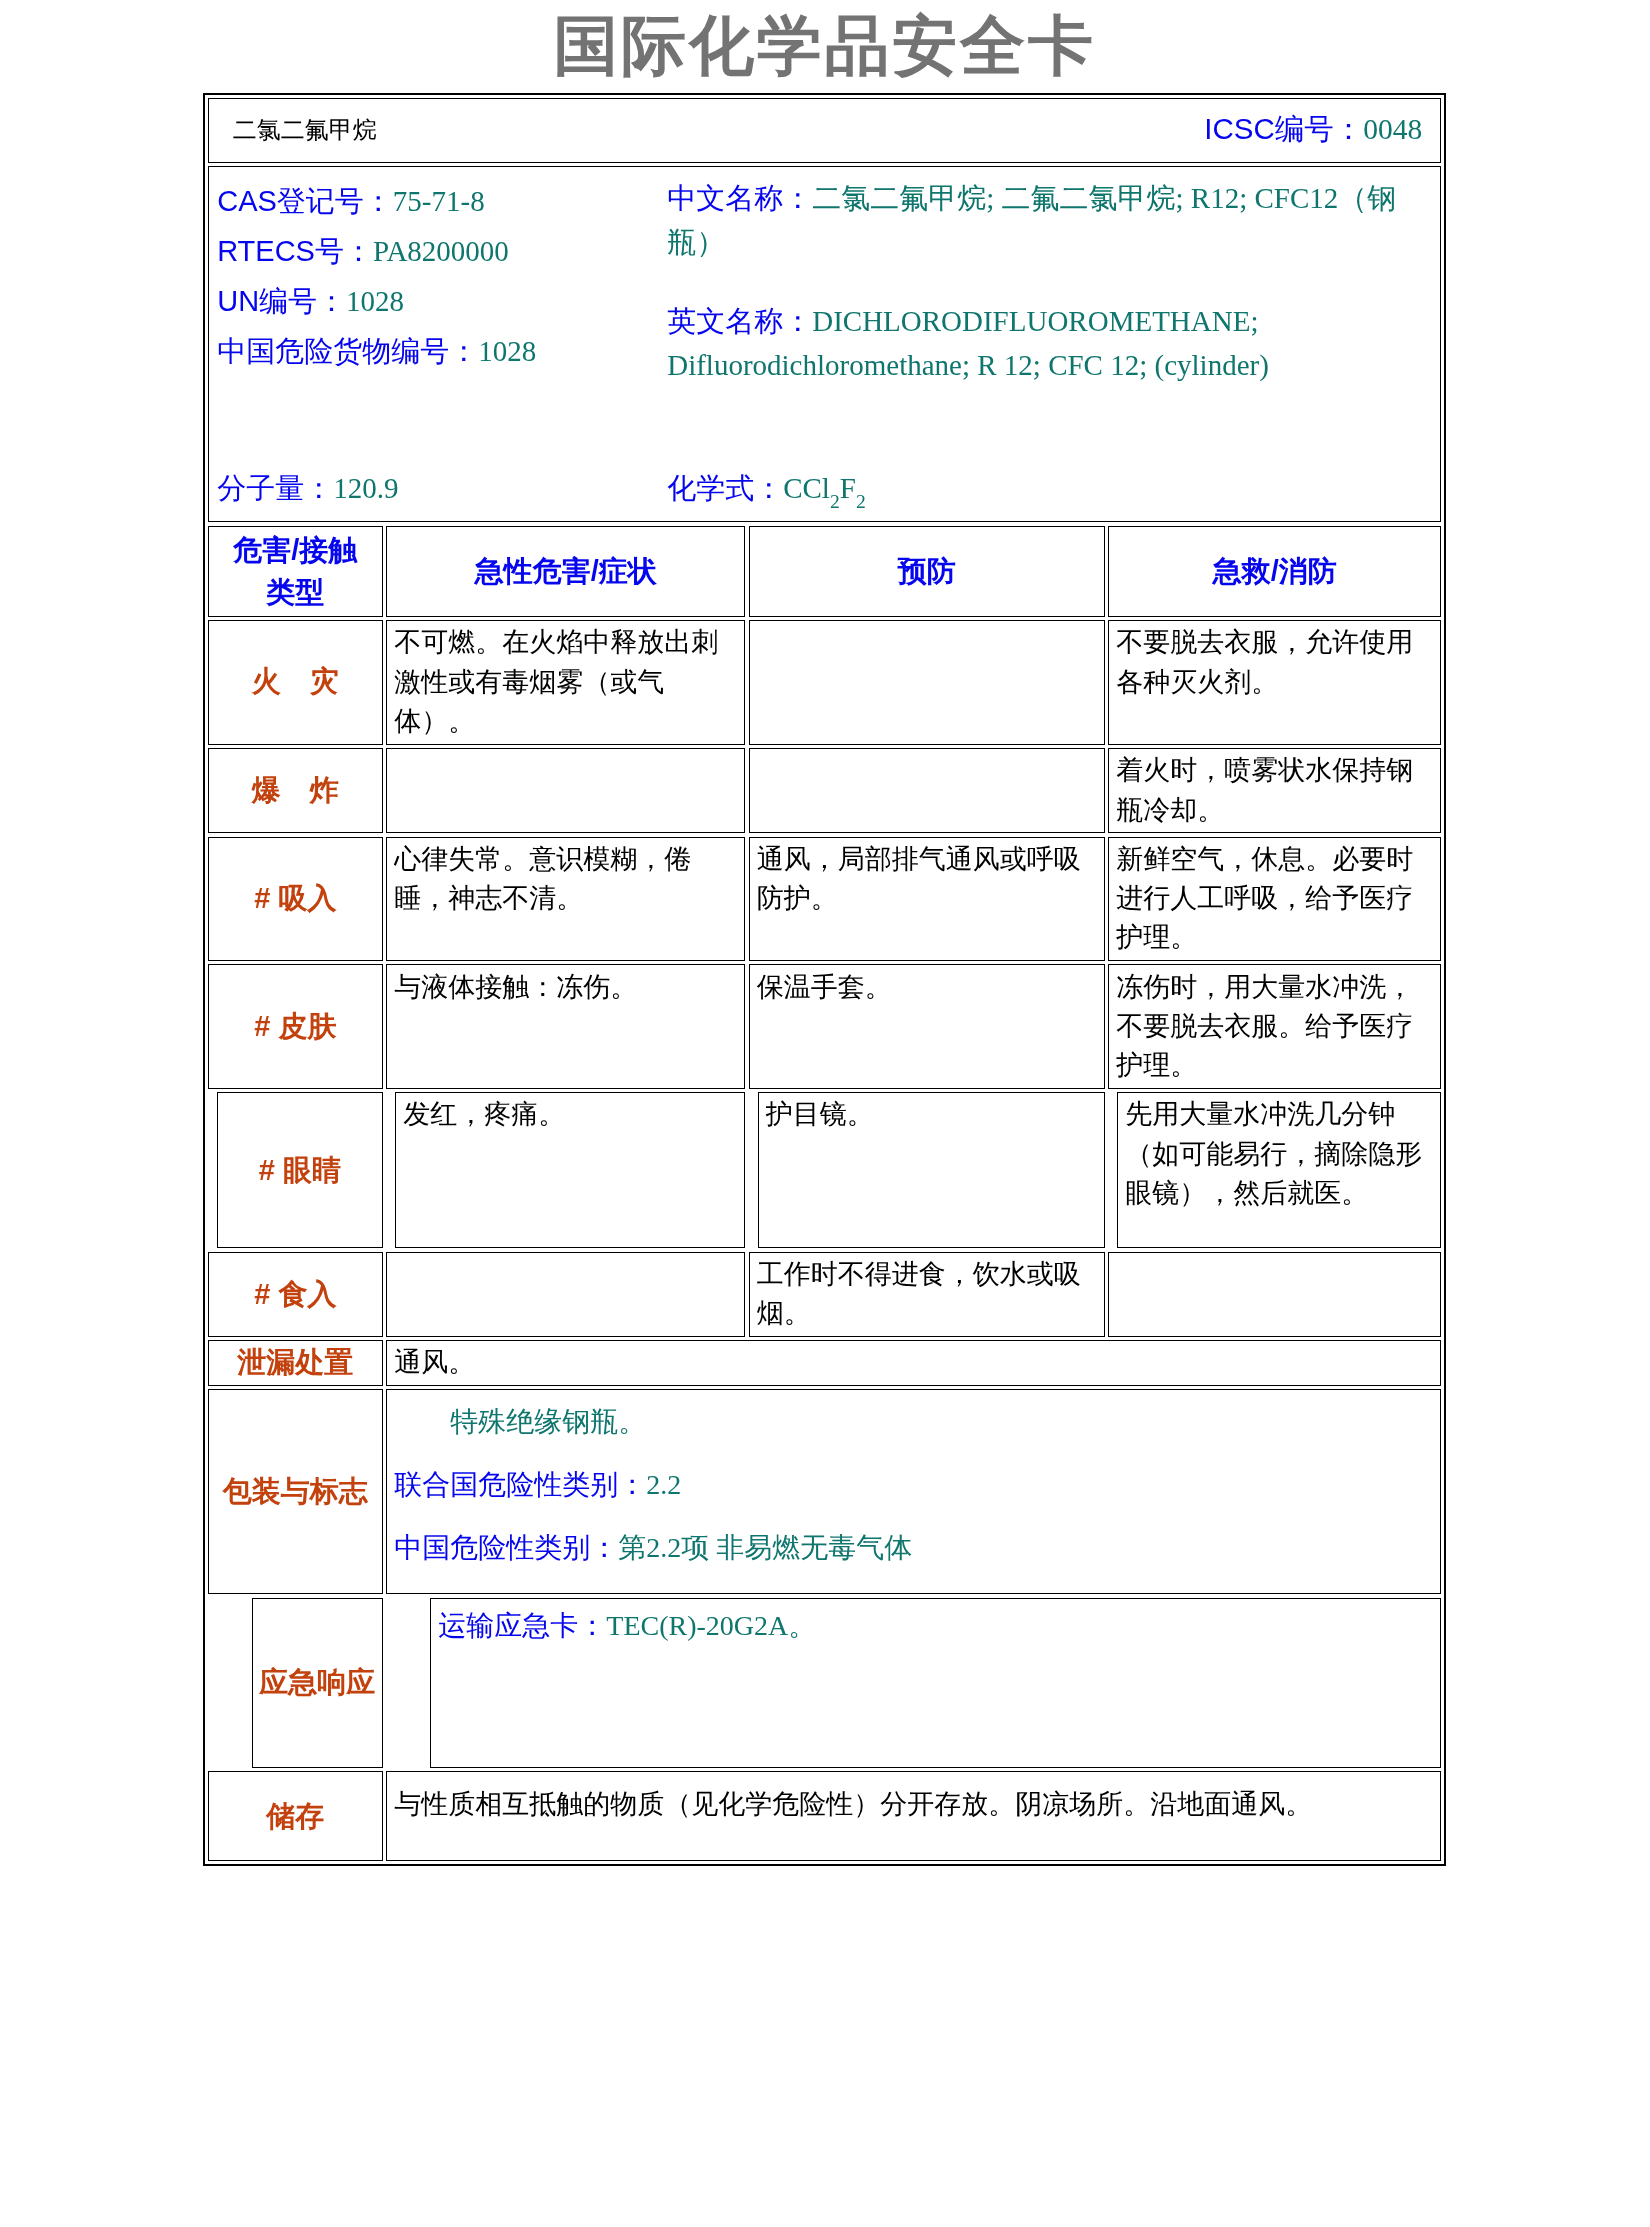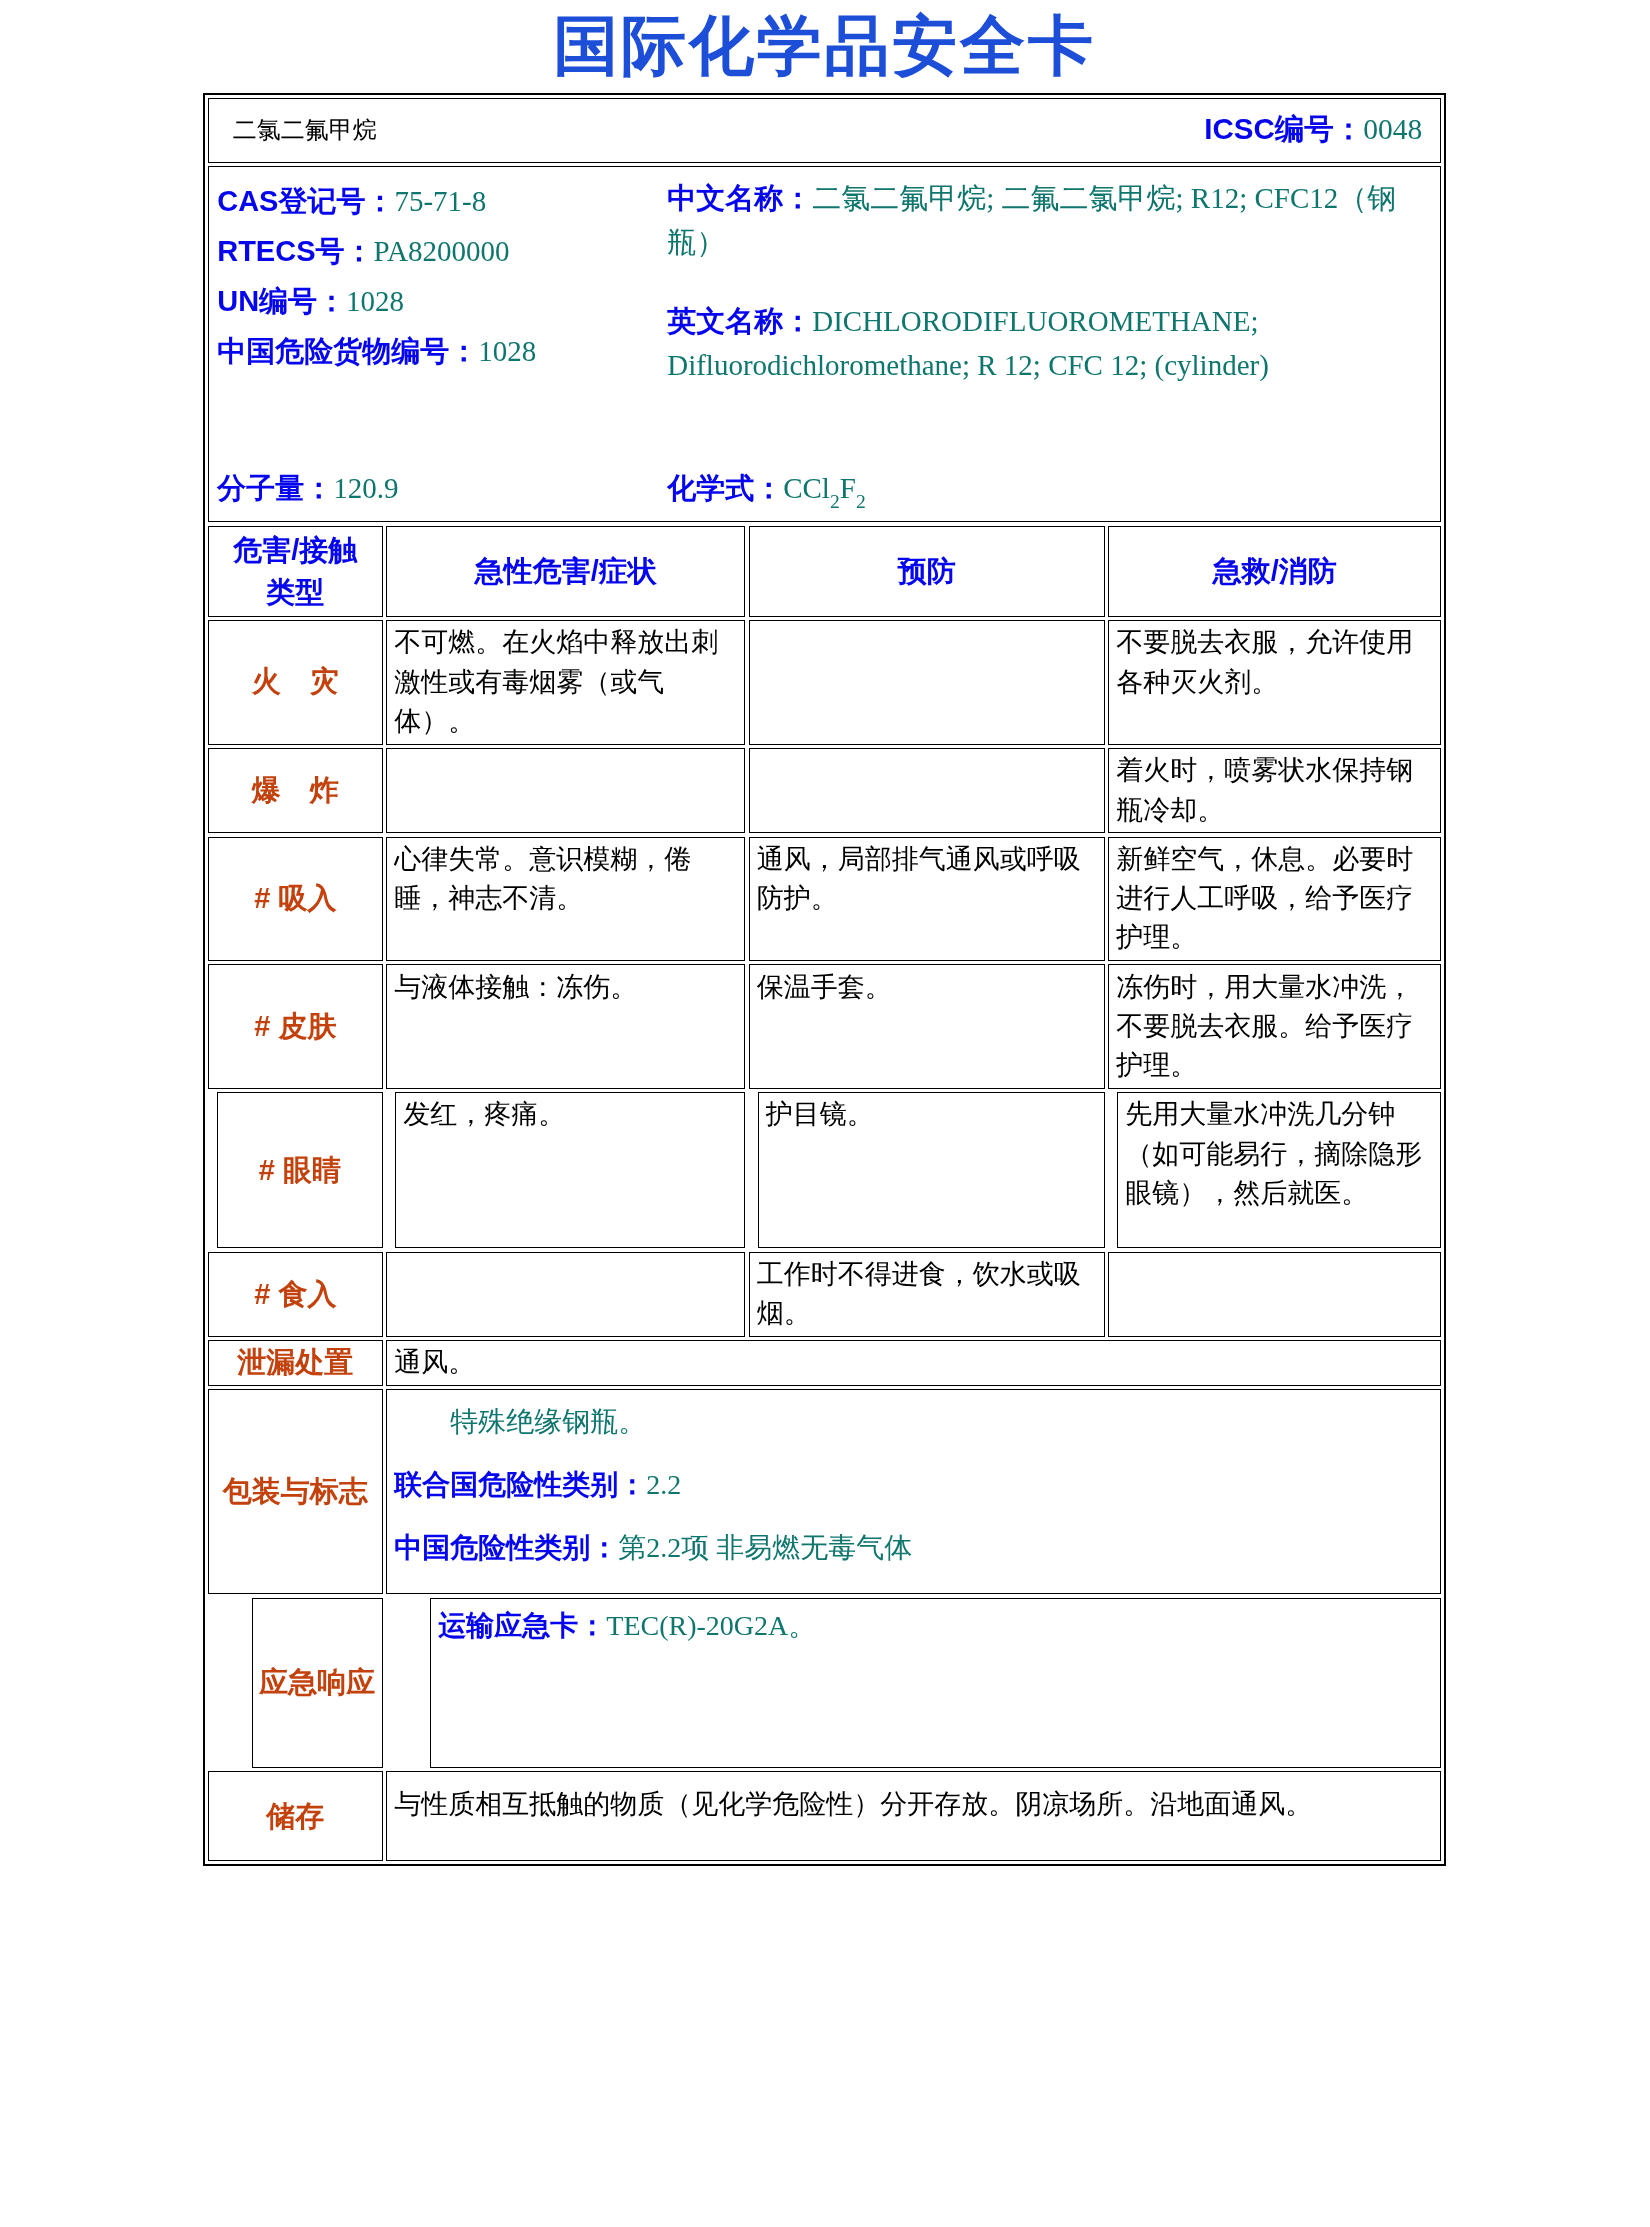--- a/index.html
+++ b/index.html
@@ -8,21 +8,21 @@
     width: 1650px; height: 2227px;
     background: #ffffff;
     font-family: "Liberation Serif", serif;
     color: #000;
     overflow: hidden;
   }
   .title {
     margin: 12.6px 0 15.4px 203px;
     width: 1243px;
     text-align: center;
-    color: #1d4ed8;
+    color: #737373;
     font-family: "Liberation Sans", sans-serif;
     font-weight: bold;
     font-size: 65px;
     letter-spacing: 2.8px;
     line-height: 1.0;
   }
   .card {
     margin-left: 203px;
     width: 1243px;
     border: 2.8px solid #000;
@@ -36,21 +36,21 @@
   .name-row {
     border: 1.4px solid #000;
     min-height: 65px;
     display: flex; align-items: center; justify-content: space-between;
     padding: 2.8px 18px 2.8px 24px;
   }
   .chem-name { font-size: 24px; }
   .lbl {
     color: #0505ee;
     font-family: "Liberation Sans", sans-serif;
-    font-weight: bold;
+    font-weight: normal;
   }
   .val { color: #0f766e; font-family: "Liberation Serif", serif; }
   .icsc-block { font-size: 29.5px; }
 
   
   .info-row {
     border: 1.4px solid #000;
     min-height: 356px;
     display: flex;
     padding: 9.8px 7px 7px 8.4px;

